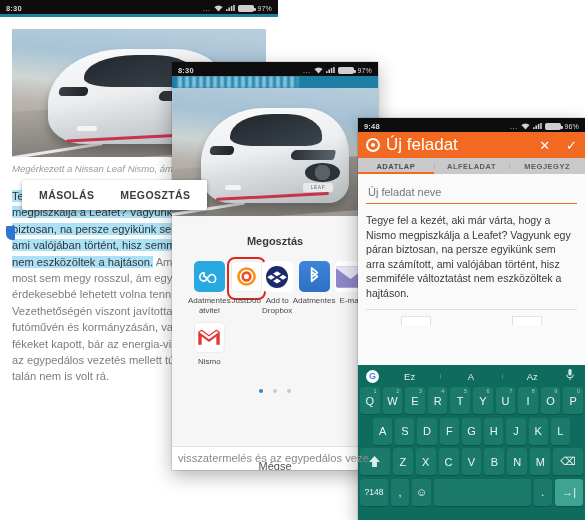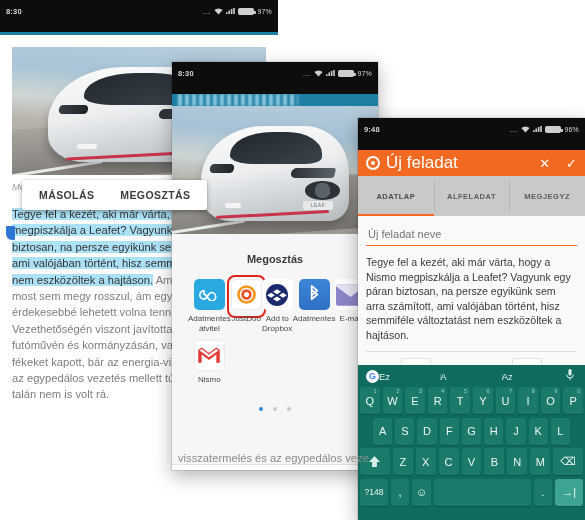--- a/index.html
+++ b/index.html
@@ -7,21 +7,21 @@
     width: 585px; height: 520px;
     background: #ffffff;
     font-family: "Liberation Sans", sans-serif;
     overflow: hidden;
   }
   #stage { position: relative; width: 585px; height: 520px; background:#fff; }
 
   
   .statusbar {
     height: 14px; background:#0d0d0d; color:#d8d8d8;
-    display:flex; align-items:flex-end; padding:16px 6px;
+    display:flex; align-items:flex-start; padding:4px 6px;
     font-size:7.5px; letter-spacing:.2px;
   }
   .sb-time { flex:0 0 auto; font-weight:600; }
   .sb-right { margin-left:auto; display:flex; align-items:center; gap:3px; }
   .sb-dots { letter-spacing:1px; font-size:8px; color:#c9c9c9; }
   .ic-wifi, .ic-sig { display:inline-block; }
   .batt {
     width:16px; height:7px; border:1px solid #cfcfcf; border-radius:1.5px;
     position:relative; background:#cfcfcf;
   }
@@ -205,21 +205,21 @@
   }
   .jd-logo:after{
     content:""; position:absolute; left:3px; top:3px; width:4px;height:4px;
     border-radius:50%; background:#fff;
   }
   #p3-title { font-size:17px; }
   .appbar-actions { margin-left:auto; display:flex; align-items:center; gap:16px; }
   .ab-ic { font-size:13px; line-height:1; }
 
   #p3-tabs {
-    height:40px; background:#c9c9c9; display:flex; position:relative;
+    height:16px; background:#c9c9c9; display:flex; position:relative;
   }
   .tab {
     flex:1; display:flex; align-items:center; justify-content:center;
     font-size:7.5px; font-weight:700; letter-spacing:.5px; color:#5d5d5d;
     position:relative; overflow:hidden; white-space:nowrap;
   }
   .tab + .tab:before {
     content:""; position:absolute; left:0; top:5px; bottom:5px; width:1px;
     background:#b3b3b3;
   }
@@ -261,21 +261,21 @@
   }
   #kb-suggest {
     height:22px; display:flex; align-items:center; color:#e3efec;
     font-size:9.5px; padding:0 6px;
   }
   .g-logo {
     width:13px;height:13px;border-radius:50%;background:#fff;
     display:flex;align-items:center;justify-content:center;
     font-size:9px; font-weight:700; color:#4285f4; flex:0 0 auto;
   }
-  .sugg { flex:1; text-align:left; position:relative; }
+  .sugg { flex:1; text-align:center; position:relative; }
   .sugg + .sugg:before{
     content:""; position:absolute; left:0; top:3px; bottom:3px; width:1px;
     background:rgba(255,255,255,.22);
   }
   .kb-mic { width:14px; text-align:center; font-size:11px; }
 
   .kb-row { display:flex; justify-content:center; gap:3px; margin-bottom:3.5px; }
   .key {
     background:#1b7a6a; border-radius:3px; color:#ecf6f4;
     height:27px; flex:1; display:flex; align-items:center; justify-content:center;

